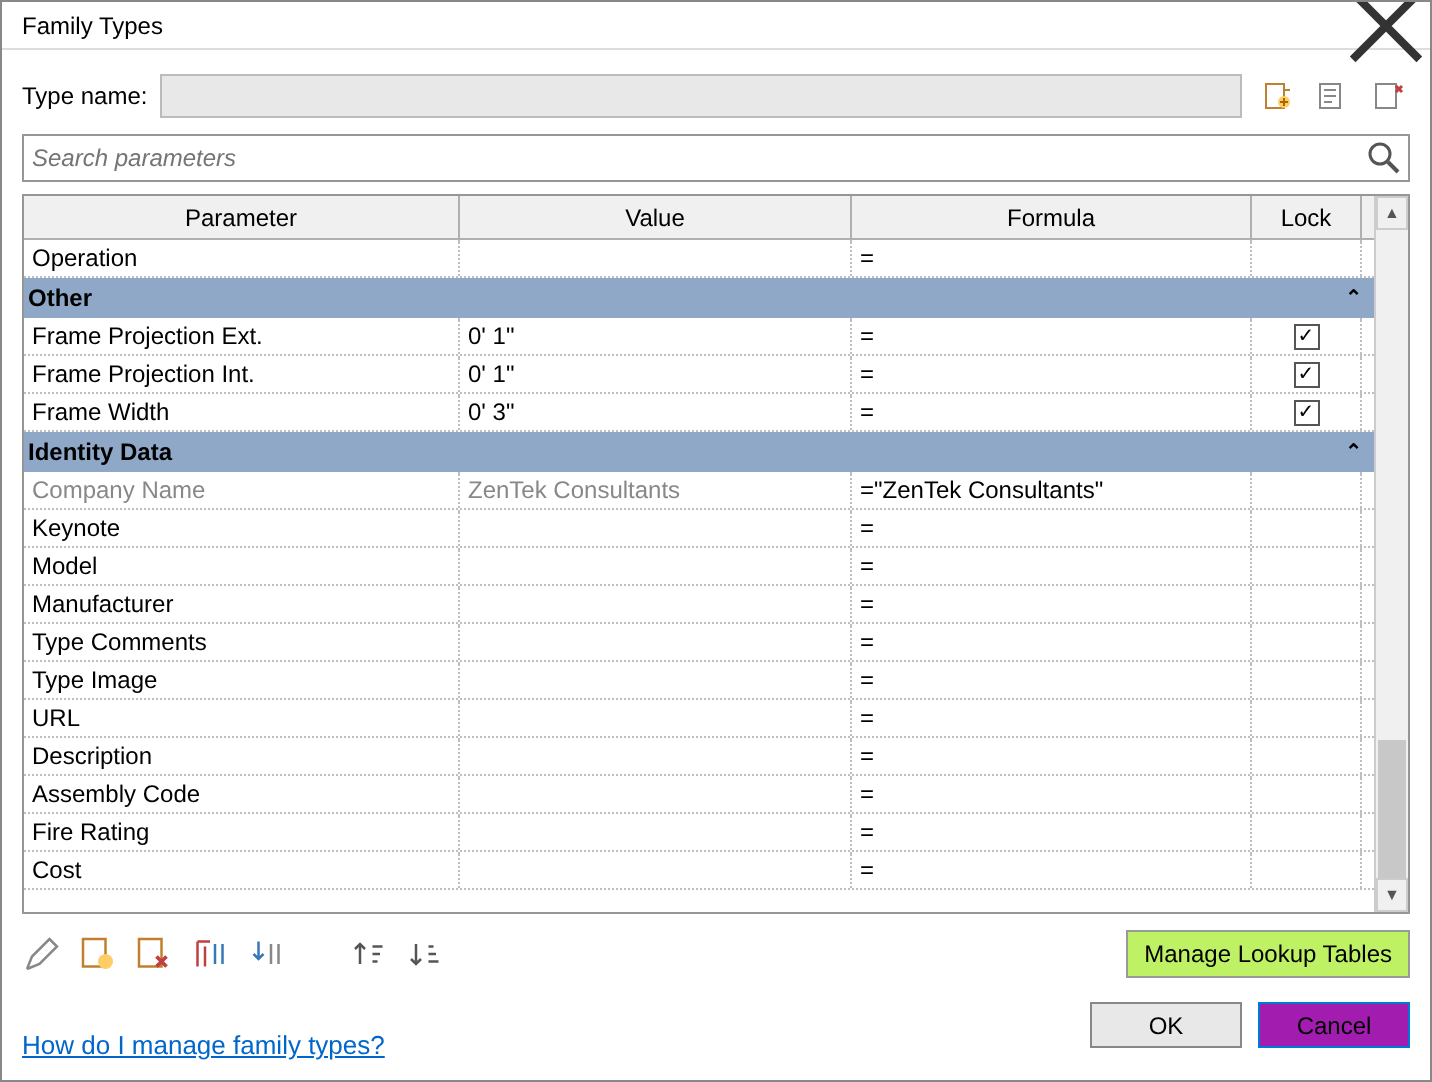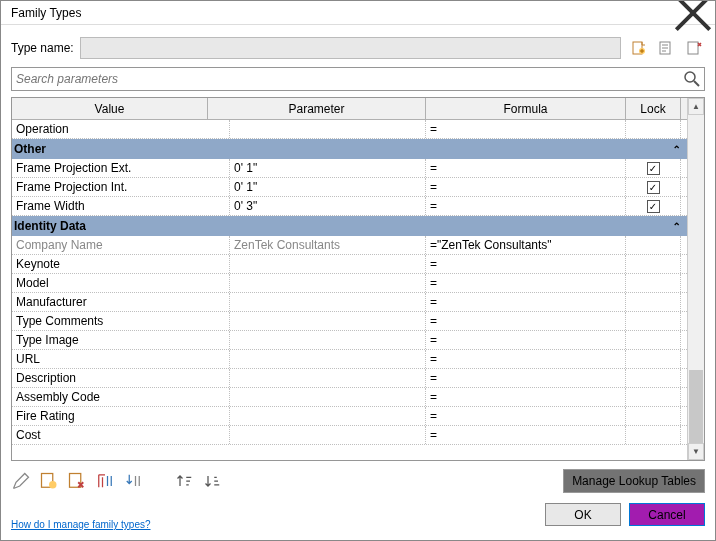--- a/index.html
+++ b/index.html
@@ -27,23 +27,23 @@
 .vscroll .arrow { height: 17px; background: #f0f0f0; border: 1px solid #ccc; display: flex; align-items: center; justify-content: center; font-size: 8px; color: #555; }
 .vscroll .thumb { position: absolute; top: 272px; left: 1px; right: 1px; height: 110px; background: #c8c8c8; }
 .data-row { display: flex; height: 19px; border-bottom: 1px dotted #bfbfbf; }
 .cell { border-right: 1px dotted #bfbfbf; padding: 0 4px; display: flex; align-items: center; overflow: hidden; white-space: nowrap; }
 .group-row { display: flex; height: 20px; background: #8fa8c8; align-items: center; padding-left: 2px; font-weight: bold; position: relative; }
 .group-row .collapse { position: absolute; right: 6px; font-size: 10px; }
 .gray-text { color: #888; }
 .checkbox { width: 13px; height: 13px; border: 1px solid #555; margin: 0 auto; display: flex; align-items: center; justify-content: center; font-size: 10px; }
 .bottom-toolbar { padding: 8px 10px 2px 10px; display: flex; align-items: center; gap: 8px; }
 .bottom-toolbar .spacer { flex: 1; }
-.manage-btn { height: 24px; padding: 0 8px; border: 1px solid #999; background: #737373; cursor: pointer; }
+.manage-btn { height: 24px; padding: 0 8px; border: 1px solid #999; background: #bef264; cursor: pointer; }
 .link-row { padding: 4px 10px 10px 10px; display: flex; align-items: center; }
-.link-row a { color: #0066cc; font-size: 10px; margin-top: 20px; }
+.link-row a { color: #0066cc; font-size: 13px; margin-top: 20px; }
 .btn-row { display: flex; gap: 8px; margin-left: auto; }
 .dlg-btn { width: 76px; height: 23px; border: 1px solid #888; background: #e8e8e8; cursor: pointer; }
 .dlg-btn.default { border: 1px solid #0078d7; background: #a21caf; }
 .tb-icon { width: 20px; height: 20px; display: inline-flex; align-items: center; justify-content: center; }
 </style>
 </head>
 <body>
 
 <div class="titlebar">
   <span class="title">Family Types</span>
@@ -85,22 +85,22 @@
     <svg viewBox="0 0 18 18">
         <circle cx="7" cy="7" r="5" fill="none" stroke="#555" stroke-width="1.5"></circle>
         <path d="M11 11 L16 16" stroke="#555" stroke-width="2"></path>
       </svg>
   </div>
 </div>
 
 <div class="table-wrap">
   <div class="table-inner">
     <div class="hdr-row">
+      <div class="hdr-cell col-param">Parameter</div>
       <div class="hdr-cell col-value">Value</div>
-      <div class="hdr-cell col-param">Parameter</div>
       <div class="hdr-cell col-formula">Formula</div>
       <div class="hdr-cell col-lock">Lock</div>
     </div>
     <div id="rows-container">
         <div class="data-row">
           <div class="cell col-param">Operation</div>
           <div class="cell col-value"></div>
           <div class="cell col-formula">=</div>
           <div class="cell col-lock" style="justify-content: center;"></div>
         </div>

